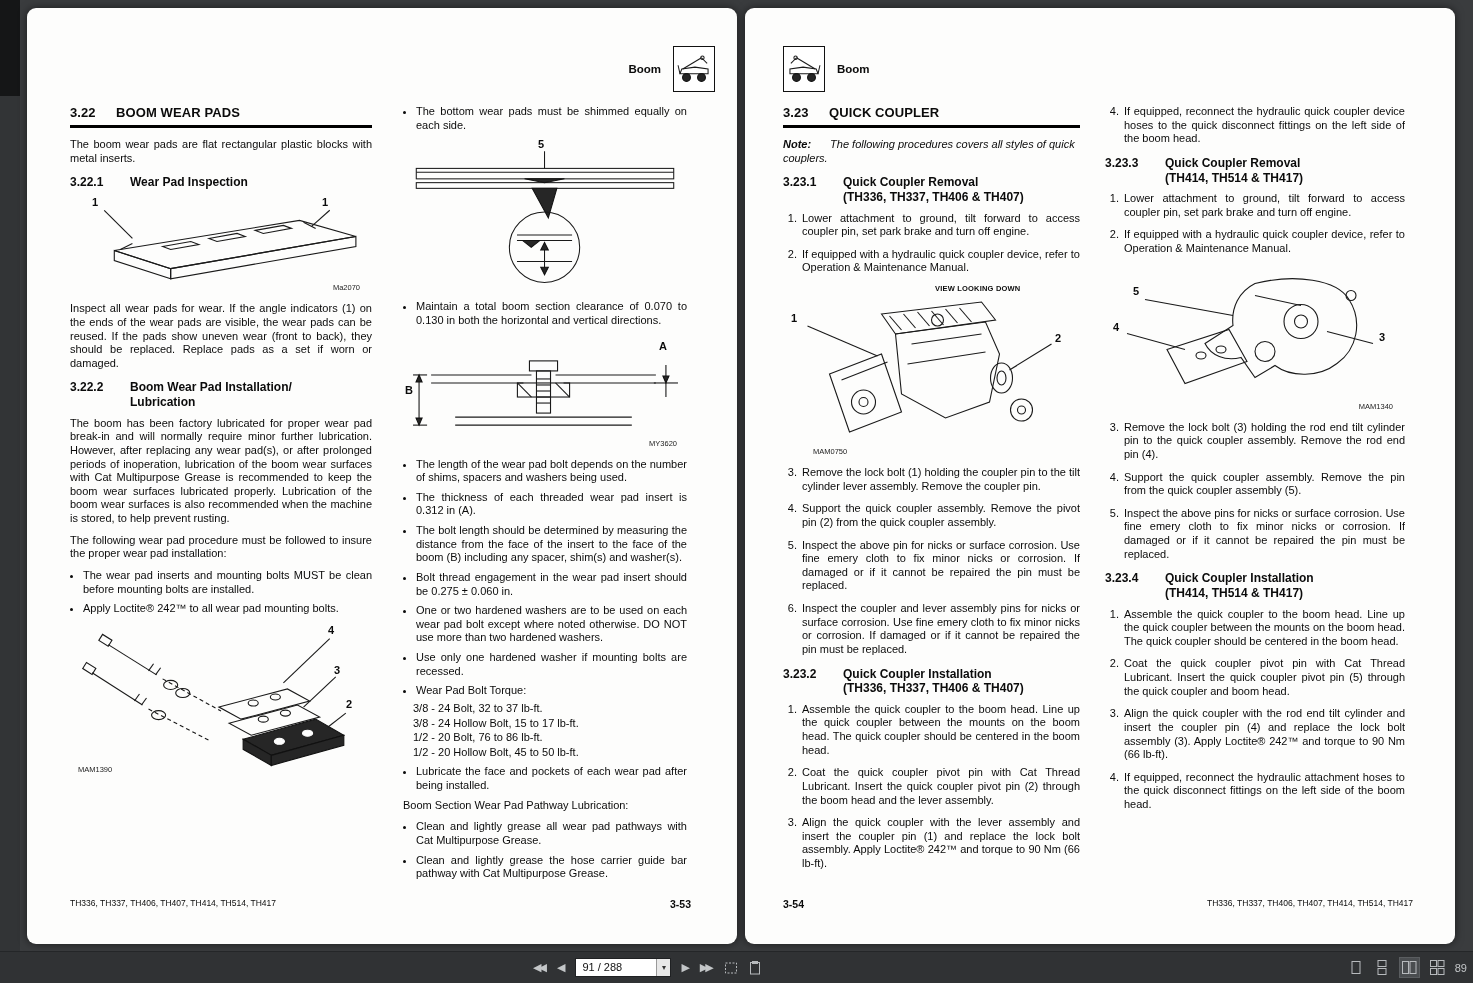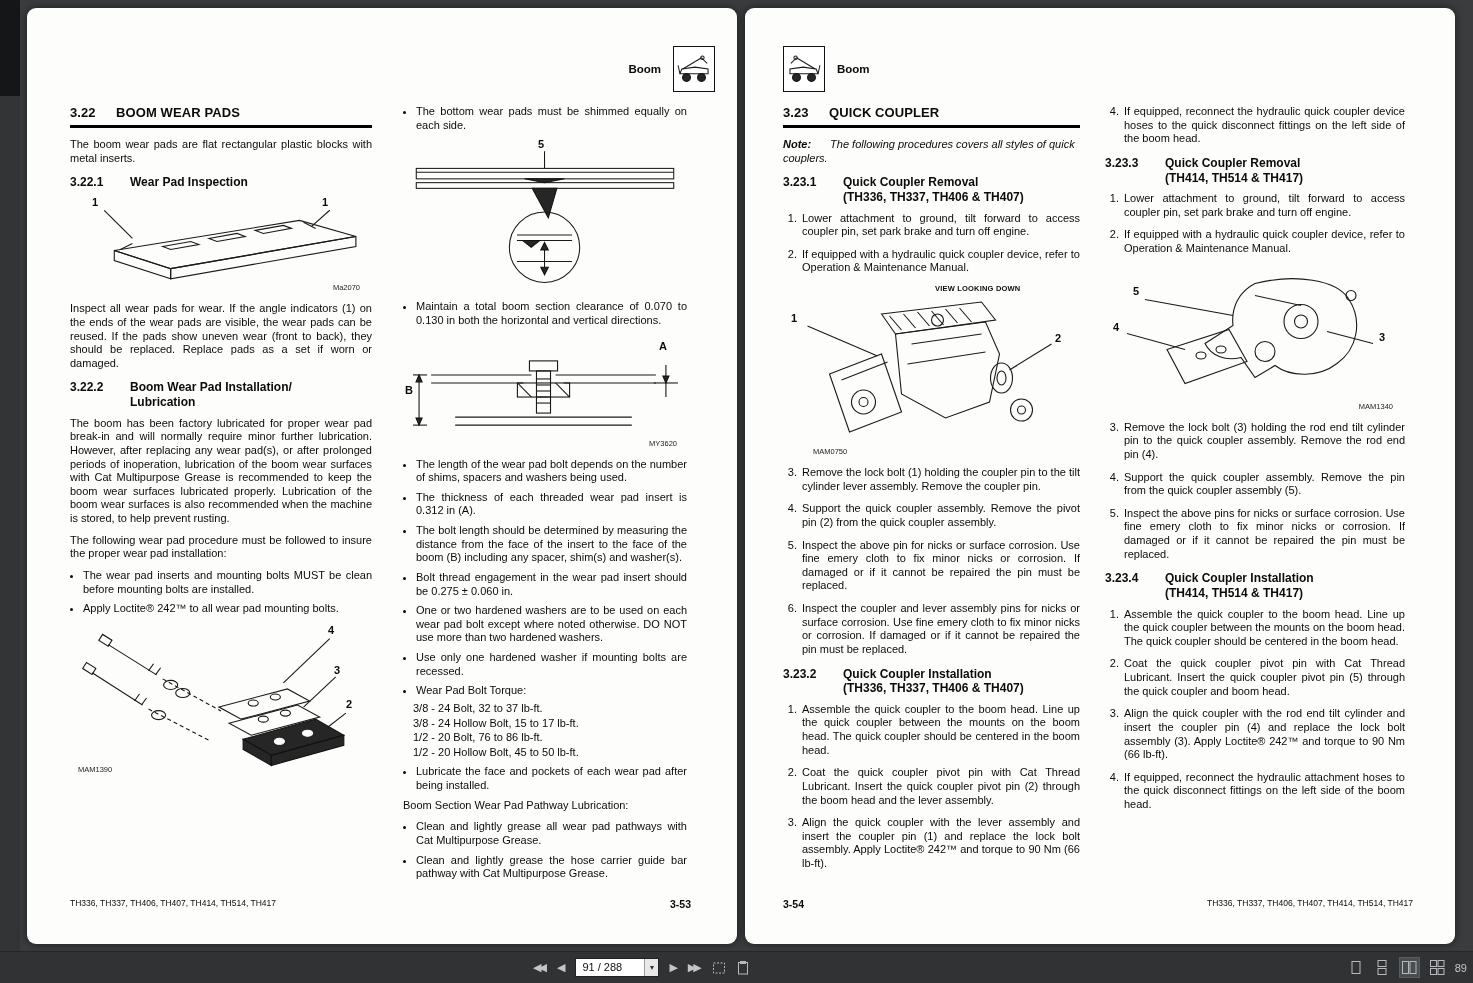--- a/index.html
+++ b/index.html
@@ -60,21 +60,21 @@
 
   .footer { position:absolute; left:43px; right:46px; bottom:34px; display:flex; justify-content:space-between; align-items:flex-start; }
   .models { font-size:8.5px; }
   .pageno { font-weight:bold; font-size:10.5px; }
 
   
   .toolbar { position:absolute; left:0; right:0; bottom:0; height:32px; background:#303234; border-top:1px solid #242628; }
   .tb-center { position:absolute; left:533px; top:0; height:100%; display:flex; align-items:center; gap:10px; }
   .tb-btn { color:#c3c6c8; font-size:11px; line-height:1; cursor:pointer; }
   .tb-btn.dbl { letter-spacing:-3px; padding-right:3px; }
-  .page-box { display:flex; align-items:stretch; background:#fff; border:1px solid #1f2123; height:19px; width:84px; }
+  .page-box { display:flex; align-items:stretch; background:#fff; border:1px solid #1f2123; height:19px; width:96px; }
   .page-box-text { flex:1; font-size:11px; color:#111; padding:2px 0 0 6px; }
   .page-box-arrow { width:14px; border-left:1px solid #9a9a9a; background:#e8e8e8; color:#333; font-size:8px;
                     display:flex; align-items:center; justify-content:center; }
   .tb-tool { display:flex; align-items:center; cursor:pointer; }
   .tb-tool svg { display:block; }
   .tb-tool svg rect,.tb-tool svg path { stroke:#b7babd; fill:none; }
   .tb-right { position:absolute; right:6px; top:0; height:100%; display:flex; align-items:center; gap:8px; color:#c3c6c8; font-size:11px; }
   .vm-icon { display:flex; align-items:center; padding:2px; cursor:pointer; }
   .vm-icon svg rect { stroke:#b7babd; fill:none; }
   .vm-icon.active { background:#4a4d50; border:1px solid #5a5d60; }

